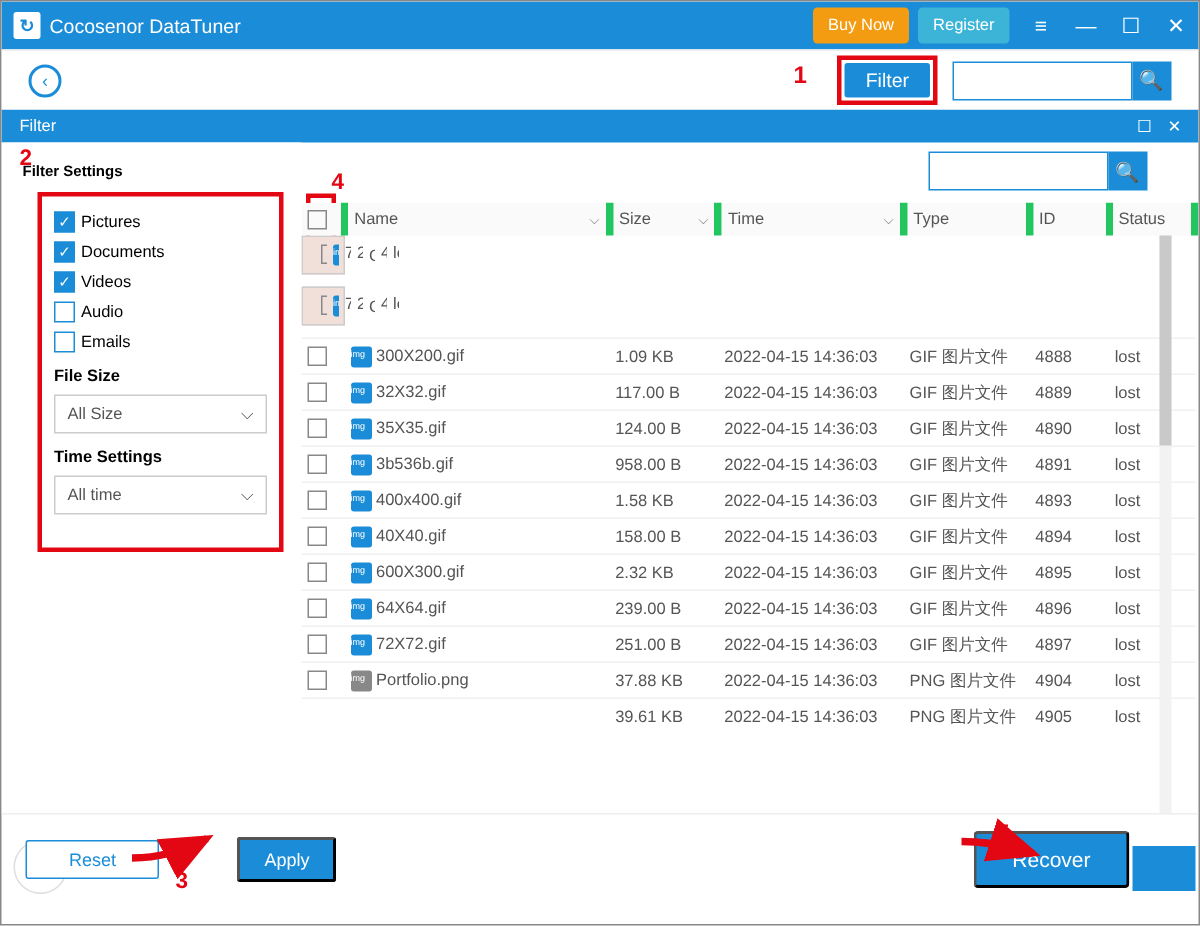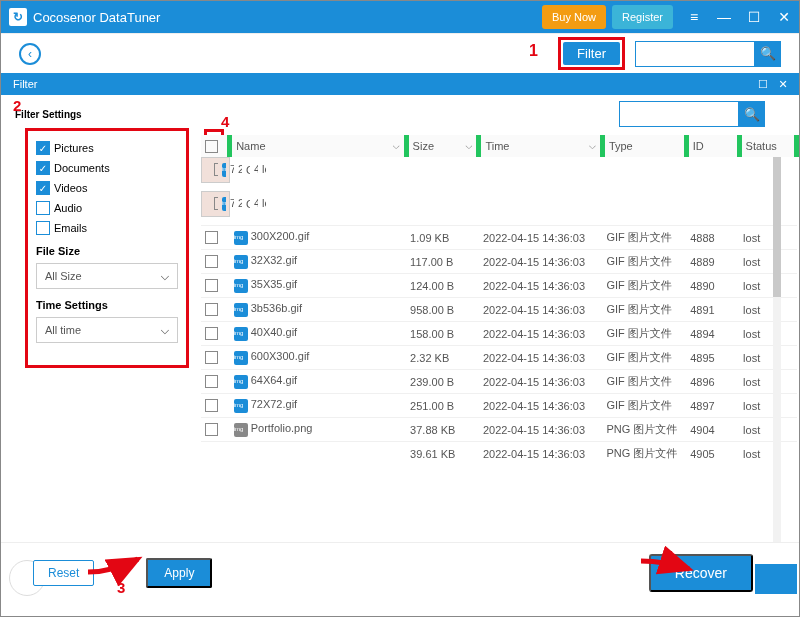--- a/index.html
+++ b/index.html
@@ -57,21 +57,21 @@
 .cb { width: 13px; height: 13px; border: 1px solid #888; display: inline-block; vertical-align: middle; }
 .ficon { display: inline-block; width: 14px; height: 14px; vertical-align: middle; margin-right: 3px; position: relative; }
 .ficon.gif { background: #1b8dd8; border-radius: 2px; }
 .ficon.gif::after { content: "img"; position: absolute; font-size: 6px; color: #fff; left: 0; top: 3px; }
 .ficon.png { background: #888; border-radius: 2px; }
 .ficon.png::after { content: "img"; position: absolute; font-size: 6px; color: #fff; left: 0; top: 3px; }
 .scroll-track { position: absolute; right: 18px; top: 22px; bottom: 0; width: 8px; background: #f2f2f2; }
 .scroll-thumb { position: absolute; top: 0; width: 8px; height: 140px; background: #c9c9c9; }
 
 .footer { height: 60px; display: flex; align-items: center; padding: 0 16px; position: relative; border-top: 1px solid #eee; }
-.reset-btn { border: 1px solid #1b8dd8; color: #1b8dd8; background: #fff; font-size: 12px; padding: 5px 14px; border-radius: 2px; margin-left: 16px; }
+.reset-btn { border: 1px solid #1b8dd8; color: #1b8dd8; background: #fff; font-size: 12px; padding: 5px 28px; border-radius: 2px; }
 .apply-btn { background: #1b8dd8; color: #fff; font-size: 12px; padding: 6px 16px; border-radius: 2px; margin-left: 52px; }
 .recover-btn { background: #1b8dd8; color: #fff; font-size: 14px; padding: 9px 24px; border-radius: 3px; margin-left: auto; margin-right: 30px; }
 .annot-3 { position: absolute; left: 116px; top: 36px; color: #e30613; font-size: 15px; font-weight: bold; }
 .annot-5 { position: absolute; right: 126px; top: 4px; color: #e30613; font-size: 15px; font-weight: bold; }
 
 .arrow3 { position: absolute; left: 82px; top: -6px; }
 .arrow5 { position: absolute; right: 100px; top: 12px; }
 .arrow-svg { overflow: visible; }
 
 .bg-cover { position: absolute; right: 2px; bottom: 8px; width: 42px; height: 30px; background: #1b8dd8; z-index: -1; }
@@ -232,20 +232,29 @@
               <td><span class="cb"></span></td>
               <td><span class="ficon gif"></span><span>3b536b.gif</span></td>
               <td>958.00 B</td>
               <td>2022-04-15 14:36:03</td>
               <td>GIF 图片文件</td>
               <td>4891</td>
               <td>lost</td>
             </tr>
             <tr>
               <td><span class="cb"></span></td>
+              <td><span class="ficon gif"></span><span>400x400.gif</span></td>
+              <td>1.58 KB</td>
+              <td>2022-04-15 14:36:03</td>
+              <td>GIF 图片文件</td>
+              <td>4893</td>
+              <td>lost</td>
+            </tr>
+            <tr>
+              <td><span class="cb"></span></td>
               <td><span class="ficon gif"></span><span>40X40.gif</span></td>
               <td>158.00 B</td>
               <td>2022-04-15 14:36:03</td>
               <td>GIF 图片文件</td>
               <td>4894</td>
               <td>lost</td>
             </tr>
             <tr>
               <td><span class="cb"></span></td>
               <td><span class="ficon gif"></span><span>600X300.gif</span></td>

